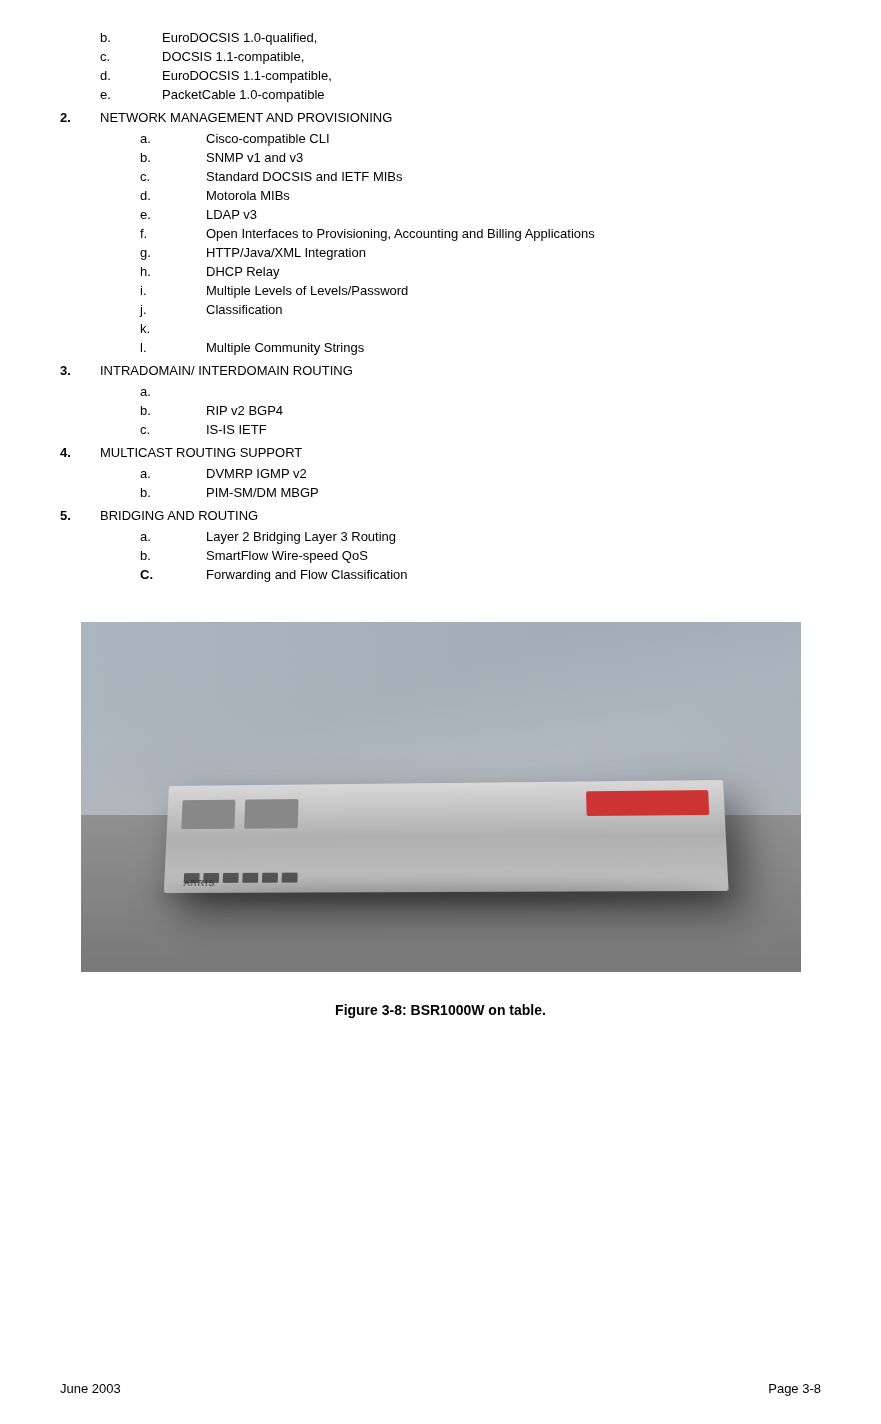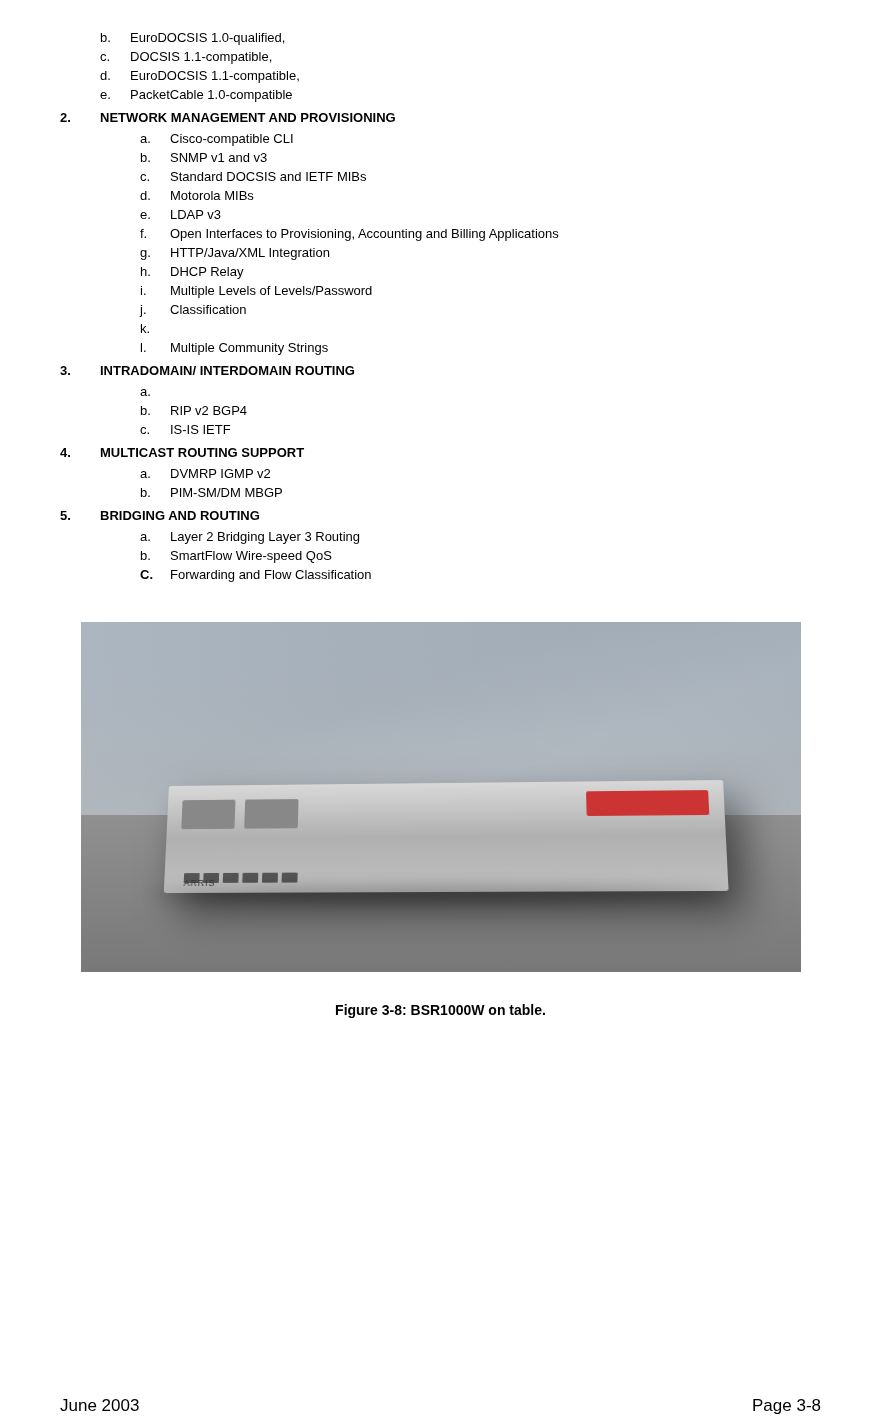--- a/index.html
+++ b/index.html
@@ -37,50 +37,52 @@
       padding-left: 40px;
     }
 
     .list-label {
       min-width: 30px;
       font-weight: normal;
     }
 
     .list-text {
       flex: 1;
+      margin-left: 32px;
     }
 
     .section-header {
       display: flex;
       margin-bottom: 6px;
       margin-top: 8px;
     }
 
     .section-number {
       min-width: 40px;
       font-weight: bold;
     }
 
     .section-title {
-      font-weight: bold;
+      font-weight: normal;
       text-transform: uppercase;
     }
 
     .sub-item {
       display: flex;
       margin-bottom: 4px;
       padding-left: 80px;
     }
 
     .sub-label {
       min-width: 30px;
     }
 
     .sub-text {
       flex: 1;
+      margin-left: 36px;
     }
 
     .figure-container {
       margin: 30px auto;
       width: 720px;
       height: 350px;
       background: #c8c8c8;
       overflow: hidden;
       display: flex;
       align-items: center;
@@ -101,26 +103,26 @@
     .figure-caption {
       text-align: center;
       font-weight: bold;
       font-size: 14px;
       margin-top: 20px;
       margin-bottom: 4px;
     }
 
     .page-footer {
       position: absolute;
-      bottom: 8px;
+      bottom: 28px;
       left: 60px;
       right: 60px;
       display: flex;
       justify-content: space-between;
-      font-size: 17px;
+      font-size: 13px;
     }
 
     .bold-letter {
       font-weight: bold;
     }
 
     .sub-item-bold-label {
       display: flex;
       margin-bottom: 4px;
       padding-left: 80px;

